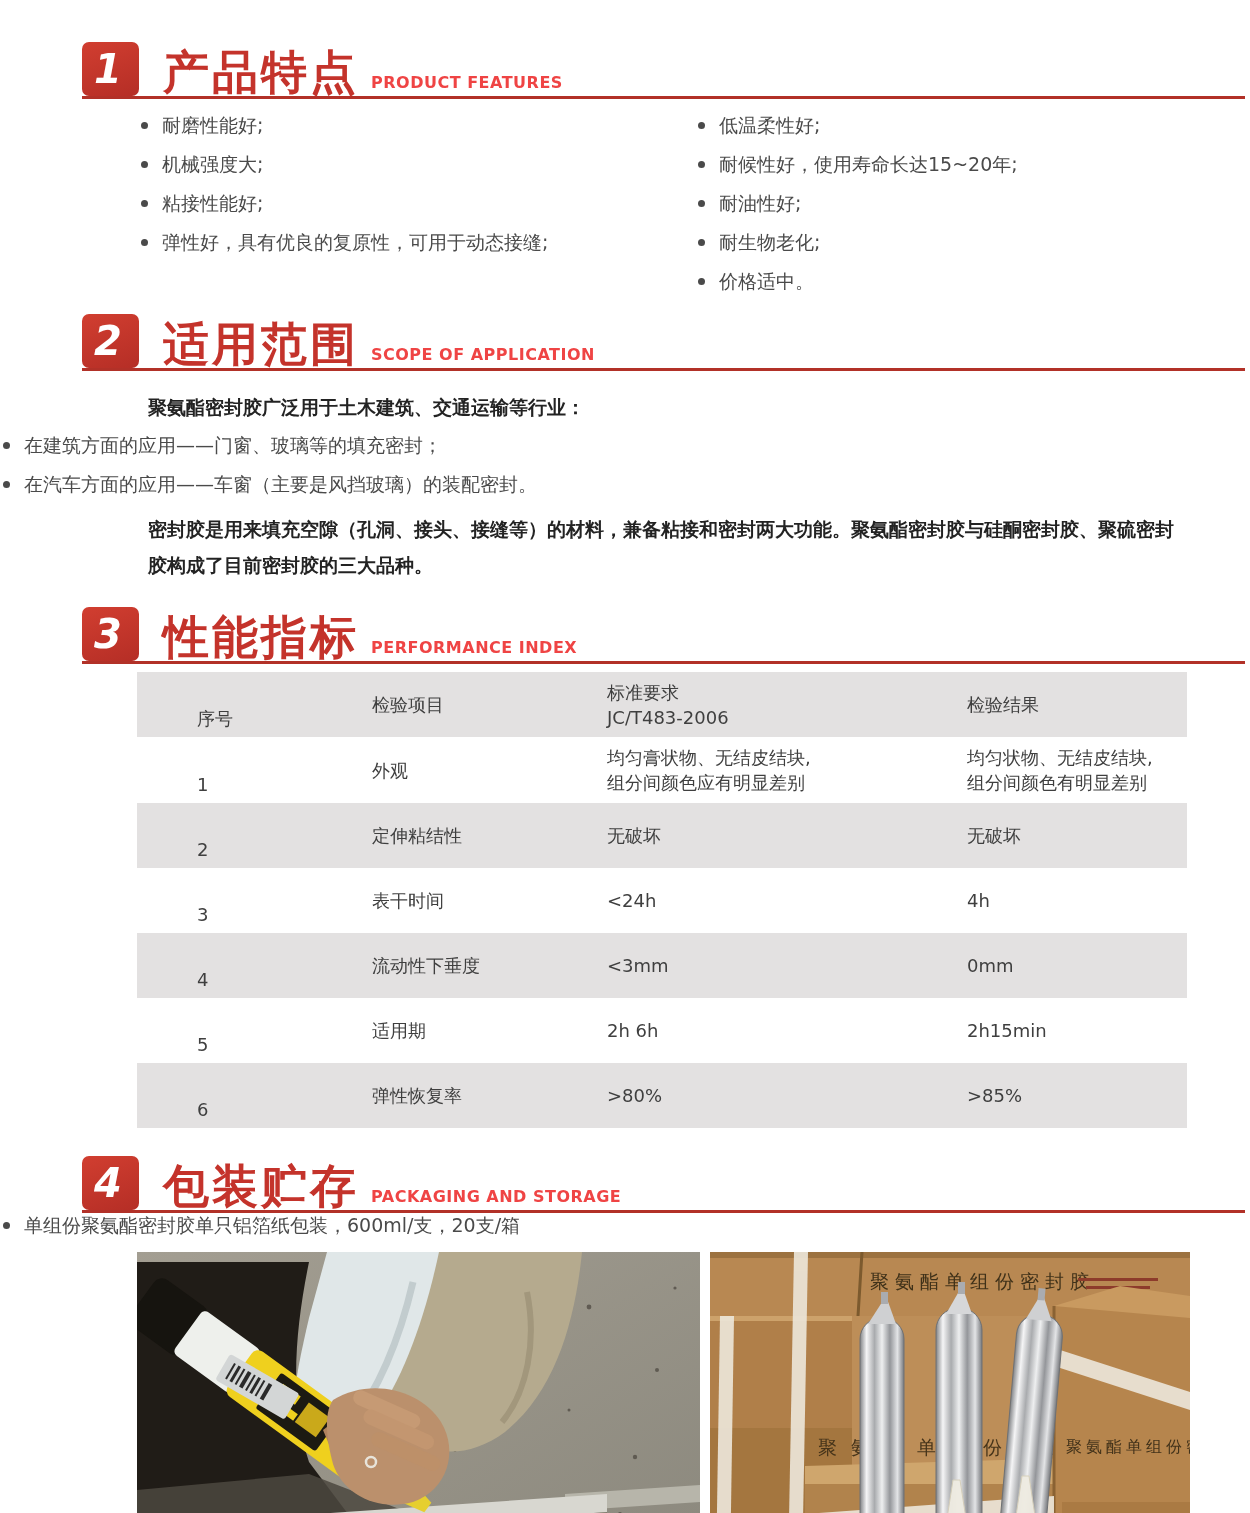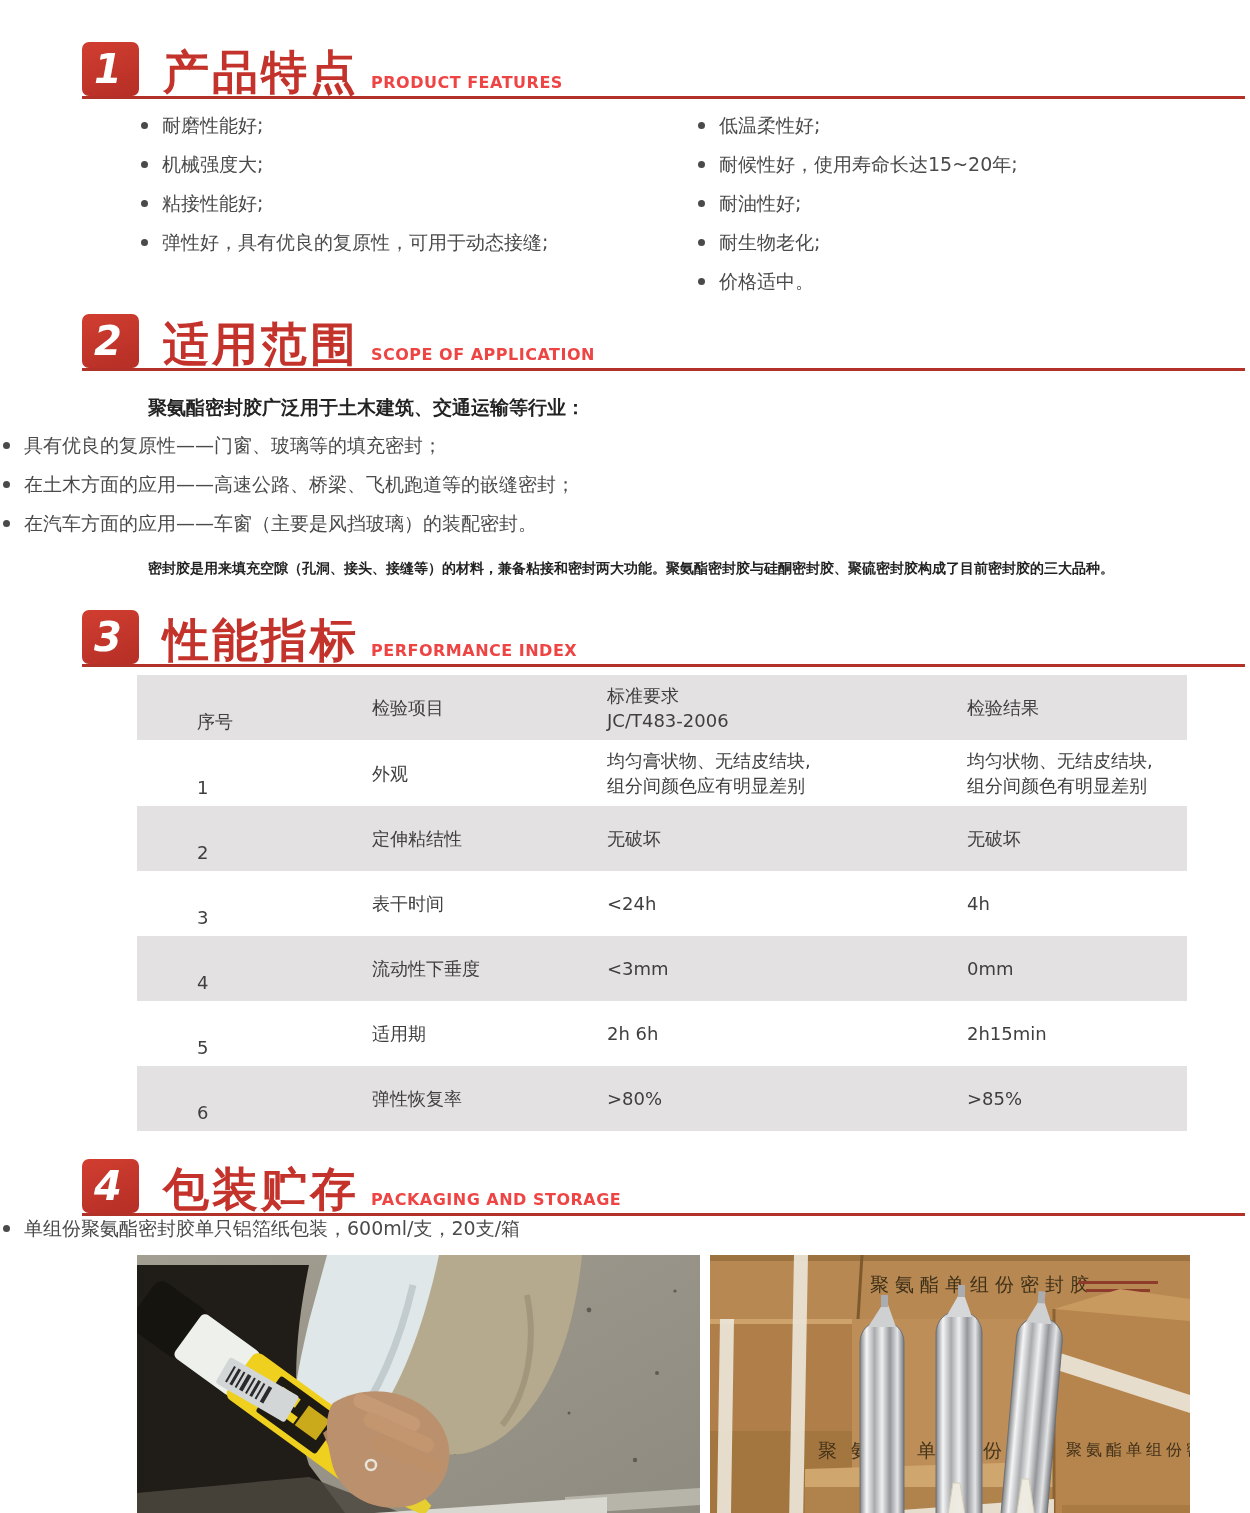--- a/index.html
+++ b/index.html
@@ -55,21 +55,21 @@
   
   .sec2 { margin-top:6px; }
   .scope-lead {
     margin:24px 0 14px 148px;
     font-size:19px; font-weight:bold; color:#232323; line-height:24px;
   }
   .scope-bullets { margin-left:138px; }
   .scope-bullets li { margin-bottom:14px; color:#4f4f4f; }
   .scope-note {
     margin:2px 58px 0 148px;
-    font-size:14px; font-weight:bold; color:#232323; line-height:36px;
+    font-size:19px; font-weight:bold; color:#232323; line-height:36px;
   }
 
   
   .sec3 { margin-top:24px; }
   .ptable { margin:8px 0 0 137px; width:1050px; font-size:18px; color:#3f3f3f; }
   .prow {
     display:grid;
     grid-template-columns:203px 235px 360px 252px;
     align-items:center;
   }
@@ -118,22 +118,21 @@
   </div>
 
   <div class="sec2">
     <div class="sec-head">
       <div class="sec-num">2</div>
       <div class="sec-zh">适用范围</div>
       <div class="sec-en">SCOPE OF APPLICATION</div>
     </div>
     <p class="scope-lead">聚氨酯密封胶广泛用于土木建筑、交通运输等行业：</p>
     <ul class="bullets scope-bullets">
-      <li>具有优良的复原性——门窗、玻璃等的填充密封；</li>
-      <li>在土木方面的应用——高速公路、桥梁、飞机跑道等的嵌缝密封；</li>
+      <li>在建筑方面的应用——门窗、玻璃等的填充密封；</li>
       <li>在汽车方面的应用——车窗（主要是风挡玻璃）的装配密封。</li>
     </ul>
     <p class="scope-note">密封胶是用来填充空隙（孔洞、接头、接缝等）的材料，兼备粘接和密封两大功能。聚氨酯密封胶与硅酮密封胶、聚硫密封胶构成了目前密封胶的三大品种。</p>
   </div>
 
   <div class="sec3">
     <div class="sec-head">
       <div class="sec-num">3</div>
       <div class="sec-zh">性能指标</div>
       <div class="sec-en">PERFORMANCE INDEX</div>

